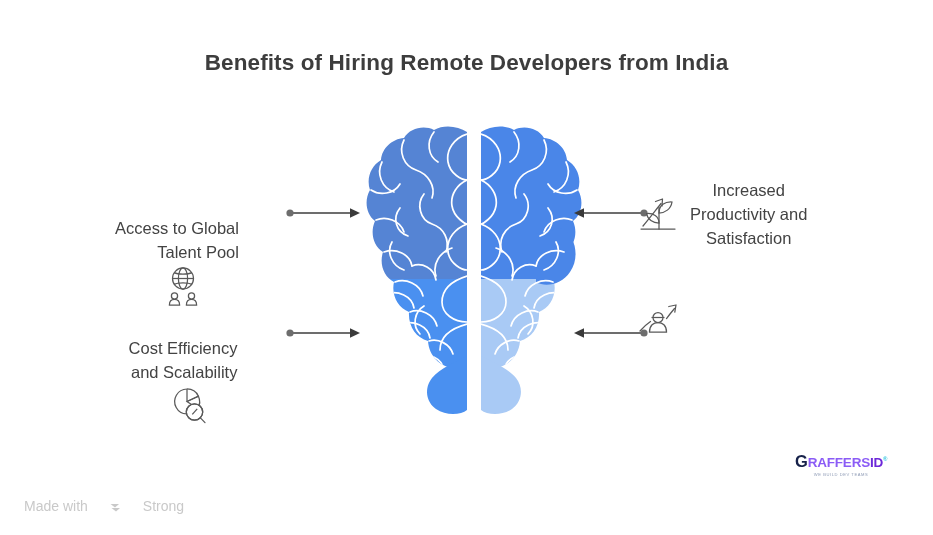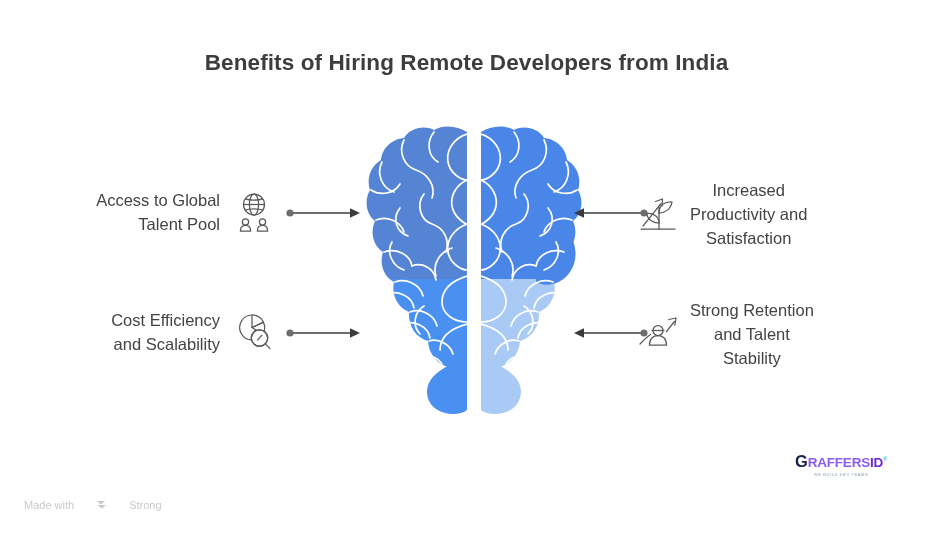--- a/index.html
+++ b/index.html
@@ -44,21 +44,22 @@
     display: block;
   }
 
   
   .callout {
     position: absolute;
     display: flex;
     align-items: center;
   }
   .callout-left {
-    flex-direction: row;
+    flex-direction: column;
+    margin-top: 28px;
   }
   .callout-right {
     flex-direction: row;
   }
   .callout-text {
     font-size: 16.5px;
     line-height: 24px;
     color: #434343;
     white-space: pre-line;
   }
@@ -120,21 +121,21 @@
 
   
   .watermark {
     position: absolute;
     left: 24px;
     top: 498px;
     display: flex;
     align-items: flex-end;
     gap: 21px;
     color: #c9c9c9;
-    font-size: 11px;
+    font-size: 14px;
   }
   .watermark svg { display: block; }
 </style>
 </head>
 <body>
 
 <div class="canvas">
 
   <div class="title">Benefits of Hiring Remote Developers from India</div>
 
@@ -341,23 +342,20 @@
     <div class="icon-box">
       <svg width="42" height="40" viewBox="0 0 42 40" fill="none" stroke="#595959" stroke-width="1.25">
         <circle cx="21" cy="16.5" r="5"></circle>
         <path d="M12.5 31 C 12.5 24.5, 16.5 21.5, 21 21.5 C 25.5 21.5, 29.5 24.5, 29.5 31 Z"></path>
         <line x1="14.5" y1="16.5" x2="27.5" y2="16.5"></line>
         <path d="M3 30 C 7 25.5, 10.5 22.5, 13.5 20.5" stroke-linecap="round"></path>
         <path d="M29.5 17.5 C 32.5 13.5, 35 10.5, 37.5 7.5" stroke-linecap="round"></path>
         <path d="M31.8 5.5 L 39 4 L 37.8 11.2" stroke-linecap="round" stroke-linejoin="round"></path>
       </svg>
     </div>
-    <div class="callout-text">Strong Retention
-and Talent
-Stability</div>
   </div>
 
   <div class="logo">
     <div class="logo-main">
       <span class="logo-g">G</span><span class="logo-raffers">RAFFERS</span><span class="logo-id">ID</span><span class="logo-tm">®</span>
     </div>
     <div class="logo-tag">WE BUILD DEV TEAMS</div>
   </div>
 
   <div class="watermark">

